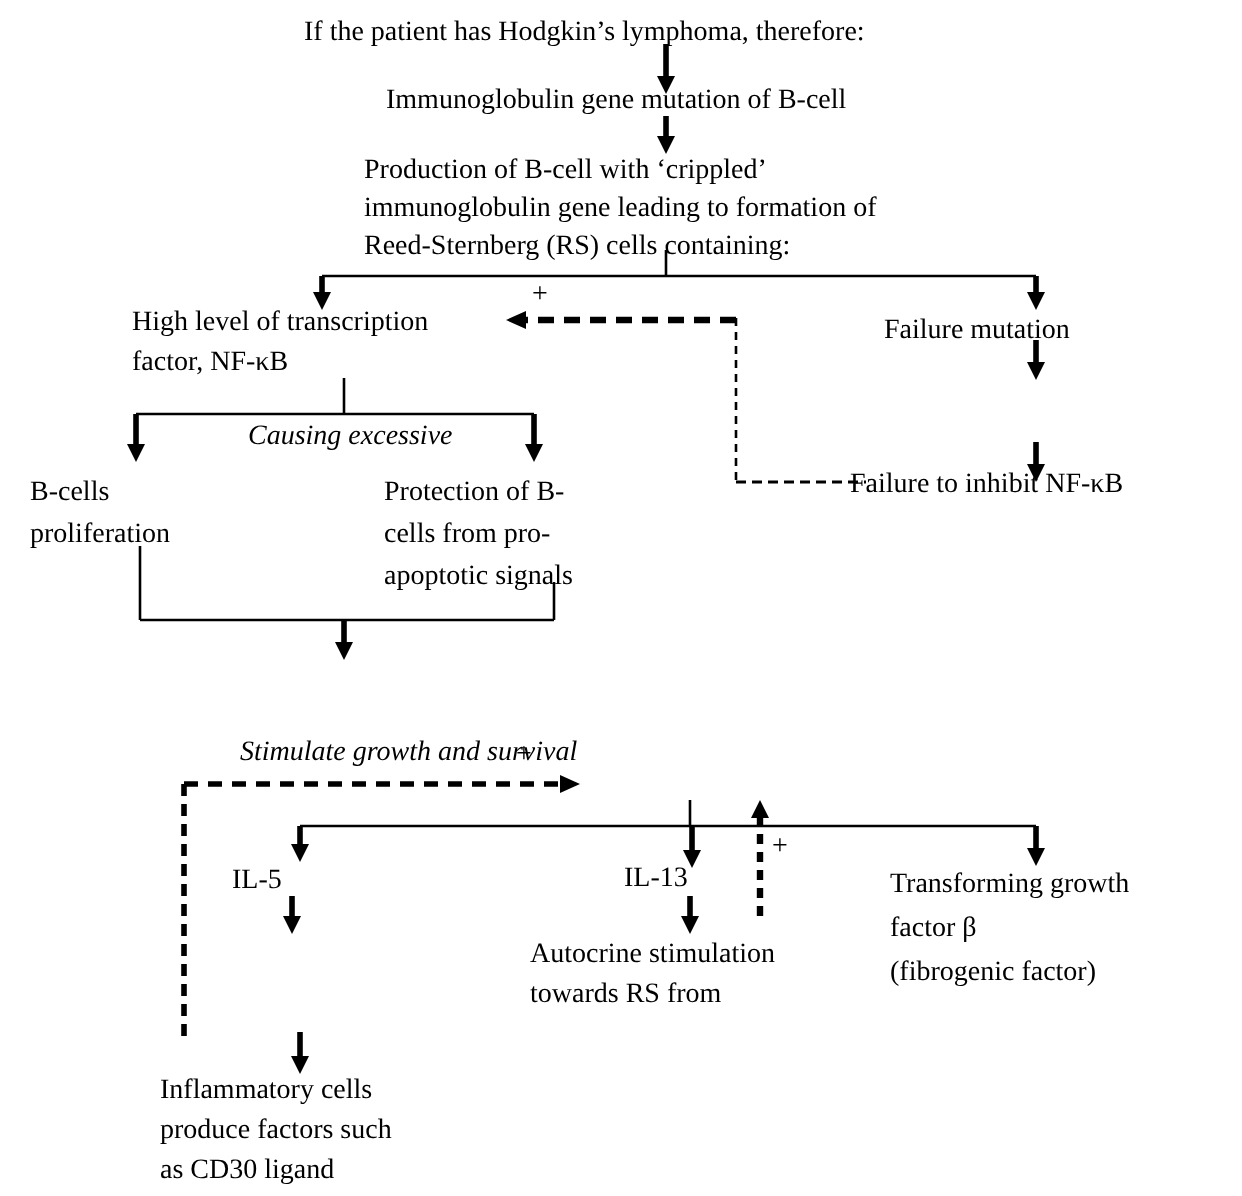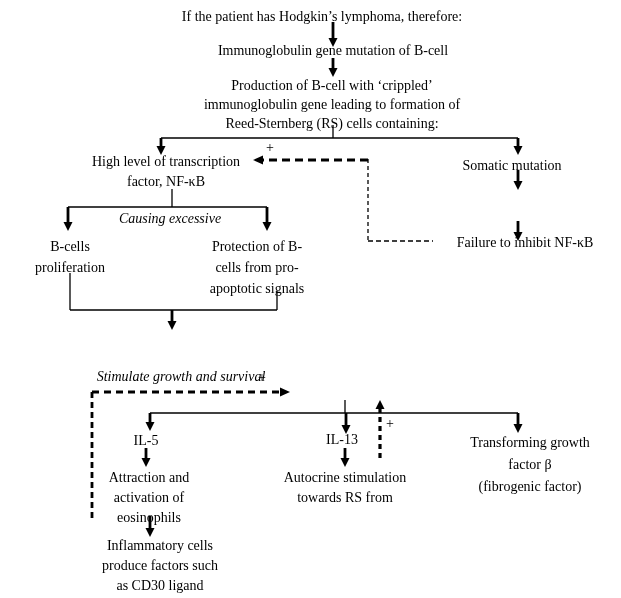--- a/index.html
+++ b/index.html
@@ -7,26 +7,26 @@
     position:relative;
     width:621px; height:598px;
     background:#ffffff;
     font-family:"Liberation Serif", serif;
     color:#000;
     overflow:hidden;
   }
   #connectors { position:absolute; left:0; top:0; }
   .node {
     position:absolute;
-    text-align:center;
+    text-align:left;
     white-space:pre-line;
     font-size:14px;
     line-height:20px;
   }
-  .italic { font-style:italic; }
+  .italic { font-style:italic;margin-left:24px; }
   .plus {
     position:absolute;
     font-size:14px;
     line-height:14px;
   }
   svg line, svg path { stroke:#000; fill:none; }
   svg polygon { fill:#000; stroke:none; }
 </style>
 </head>
 <body>
@@ -101,42 +101,39 @@
 
   <div class="node" style="left:152px; top:7px;  width:340px;">If the patient has Hodgkin’s lymphoma, therefore:</div>
   <div class="node" style="left:193px; top:41px; width:280px;">Immunoglobulin gene mutation of B-cell</div>
   <div class="node" style="left:182px; top:76px; width:300px; line-height:19px;">Production of B-cell with ‘crippled’
 immunoglobulin gene leading to formation of
 Reed-Sternberg (RS) cells containing:</div>
 
   <div class="node" style="left:66px;  top:152px; width:200px;">High level of transcription
 factor, NF-κB</div>
   <div class="plus" style="left:266px; top:141px;">+</div>
-  <div class="node" style="left:442px; top:156px; width:140px;">Somatic mutation</div>
+  <div class="node" style="left:442px; top:156px; width:140px;">Failure mutation</div>
   <div class="node" style="left:425px; top:233px; width:200px;">Failure to inhibit NF-κB</div>
 
   <div class="node italic" style="left:100px; top:209px; width:140px;">Causing excessive</div>
   <div class="node" style="left:15px;  top:236px; width:110px; line-height:21px;">B-cells
 proliferation</div>
   <div class="node" style="left:192px; top:236px; width:130px; line-height:21px;">Protection of B-
 cells from pro-
 apoptotic signals</div>
 
   <div class="node italic" style="left:96px; top:367px; width:170px;">Stimulate growth and survival</div>
   <div class="plus" style="left:258px; top:371px;">+</div>
 
   <div class="node" style="left:116px; top:431px; width:60px;">IL-5</div>
   <div class="node" style="left:312px; top:430px; width:60px;">IL-13</div>
   <div class="plus" style="left:386px; top:417px;">+</div>
   <div class="node" style="left:445px; top:432px; width:170px; line-height:22px;">Transforming growth
 factor β
 (fibrogenic factor)</div>
 
-  <div class="node" style="left:84px;  top:468px; width:130px;">Attraction and
-activation of
-eosinophils</div>
   <div class="node" style="left:265px; top:468px; width:160px;">Autocrine stimulation
 towards RS from</div>
   <div class="node" style="left:80px;  top:536px; width:160px;">Inflammatory cells
 produce factors such
 as CD30 ligand</div>
 
 </div>
 
 </body></html>

